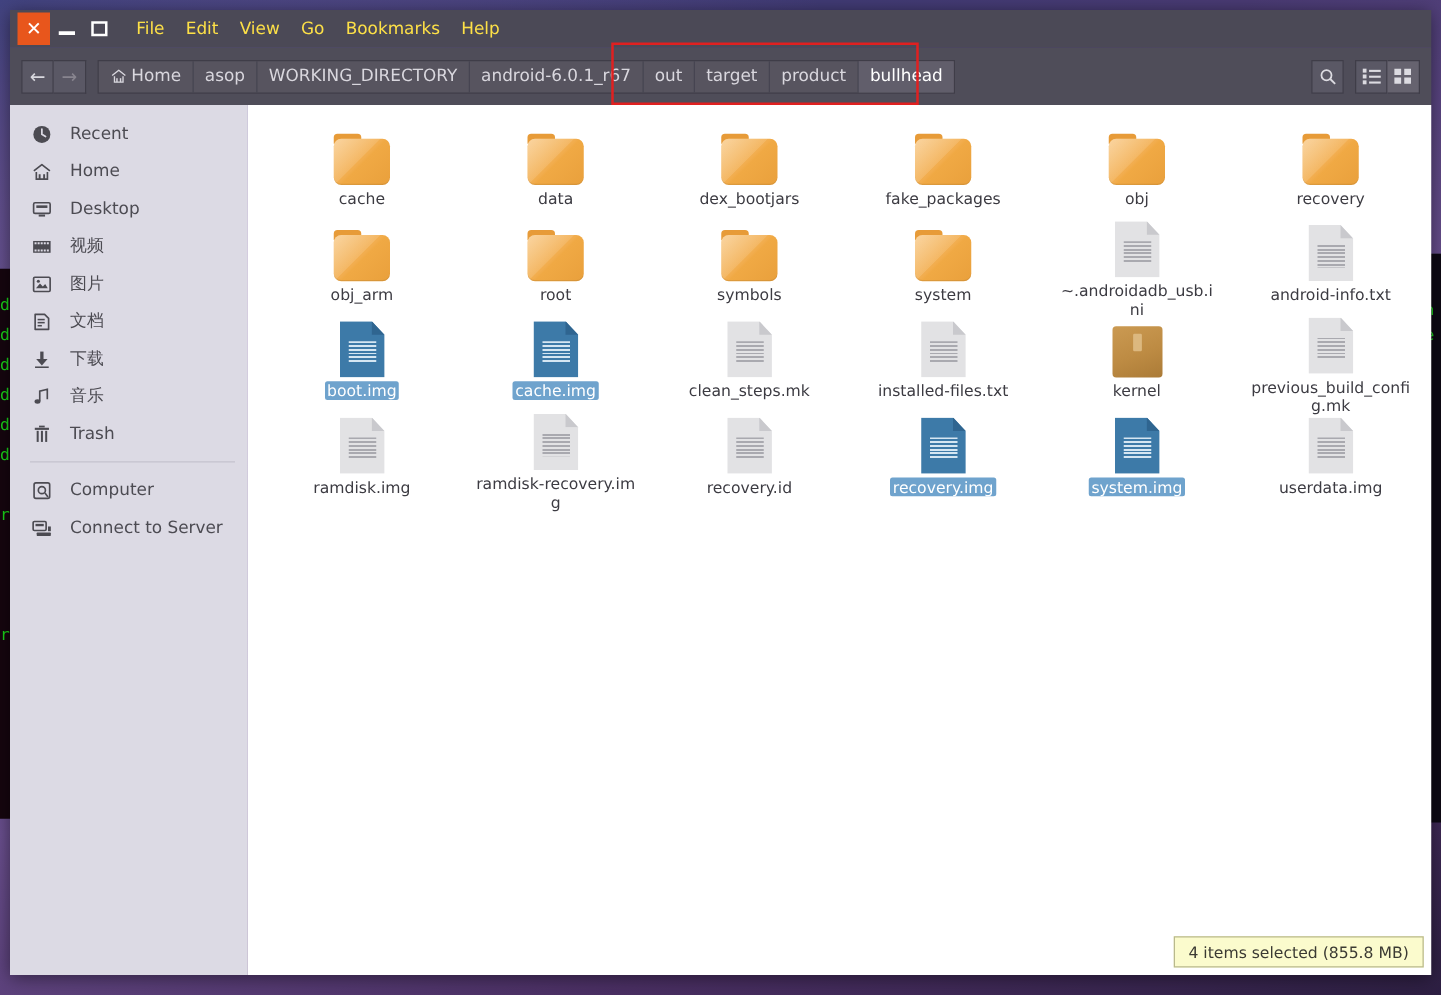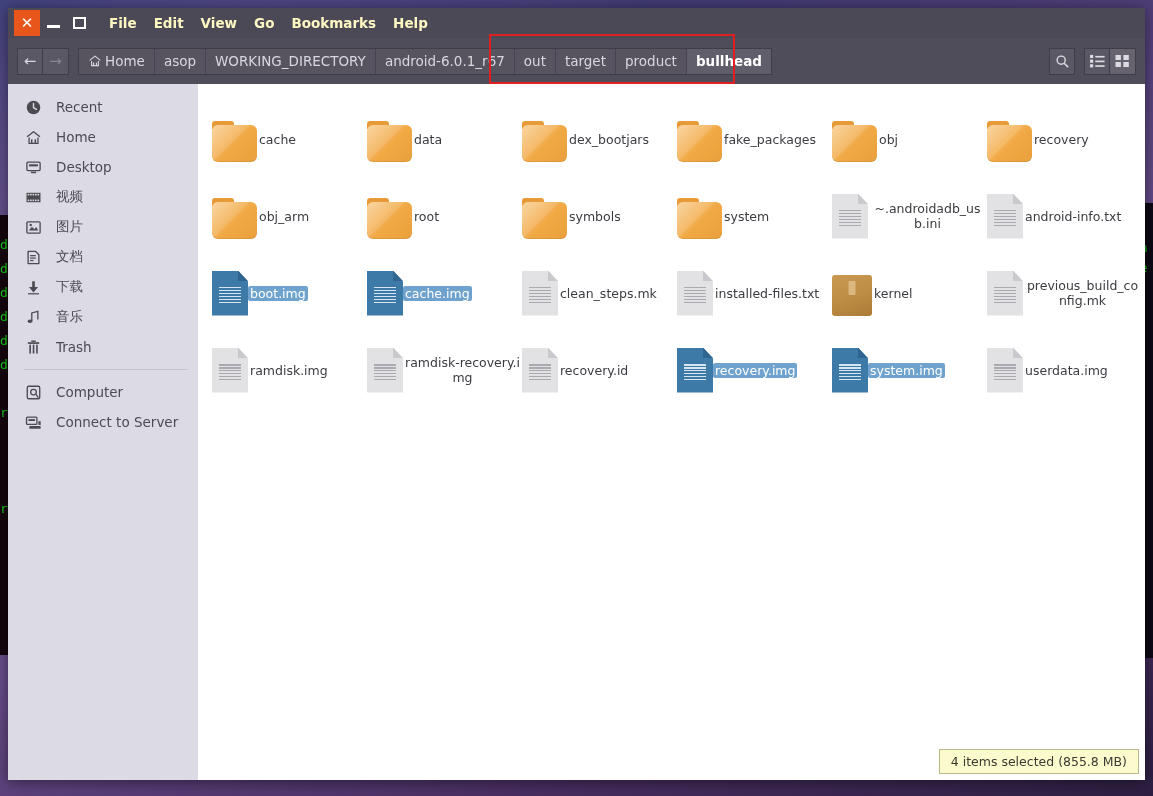--- a/index.html
+++ b/index.html
@@ -57,21 +57,21 @@
   .wb {
     width:26px; height:26px; display:flex; align-items:center; justify-content:center;
     color:#fff;
   }
   .wb-close { background:#e8561c; }
   .wb-close .glyph { font-size:15px; line-height:1; font-weight:bold; }
   .wb-min .glyph { display:block; width:13px; height:3px; background:#fff; margin-top:7px; }
   .wb-max .glyph { display:block; width:13px; height:12px; border:2.5px solid #fff; }
   .menubar { display:flex; align-items:center; margin-left:17px; gap:17px; }
   .menu-item {
-    color:#fef9c3; font-size:13.5px; line-height:30px;font-weight:bold;
+    color:#fde047; font-size:13.5px; line-height:30px;
   }
 
   
   .toolbar {
     height:46px; flex:0 0 46px; background:#4f4d59;
     display:flex; align-items:center; padding:0 9px;
     position:relative;
   }
   .navbtns { display:flex; margin-right:9px; }
   .navbtn {
@@ -84,21 +84,21 @@
   .crumbs {
     display:flex; align-items:stretch; height:27px;
     background:#57545f; border:1px solid #3f3d48;
   }
   .crumb {
     display:flex; align-items:center; padding:0 9px;
     color:#d9d7de; font-size:13.5px; white-space:nowrap;
     border-right:1px solid #464451;
   }
   .crumb:last-child { border-right:none; }
-  .crumb.current { background:#615e6b; color:#fff; font-weight:bold; }
+  .crumb.current { background:#615e6b; color:#fff; font-weight:normal; }
   .crumb .home-ico { margin-right:3px; display:inline-block; }
   .toolbar-right { margin-left:auto; display:flex; align-items:center; gap:9px; }
   .tb-btn {
     width:26px; height:27px; background:#5a5865; border:1px solid #3f3d48;
     display:flex; align-items:center; justify-content:center;
   }
   .viewgroup { display:flex; }
   .viewgroup .tb-btn + .tb-btn { border-left:none; }
   .tb-btn.active { background:#66636f; }
 
@@ -129,21 +129,21 @@
     flex:1 1 auto; background:#fff; position:relative;
     padding:14px 0 0 14px; overflow:hidden;
   }
   .grid {
     display:grid;
     grid-template-columns: repeat(6, 155px);
     grid-auto-rows: 77px;
     row-gap:0px;
   }
   .cell {
-    display:flex; flex-direction:row; align-items:center;
+    display:flex; flex-direction:column; align-items:center;
     width:155px; padding-top:2px;
   }
   .icon-wrap { height:48px; display:flex; align-items:flex-end; justify-content:center; }
   .label {
     margin-top:3px; font-size:12.5px; line-height:15px; color:#3c3b42;
     text-align:center; max-width:132px; word-break:break-all;
     padding:0 2px; border-radius:2px;
   }
   .cell.selected .label { background:#6fa3cd; color:#fff;text-align:center; }
 

